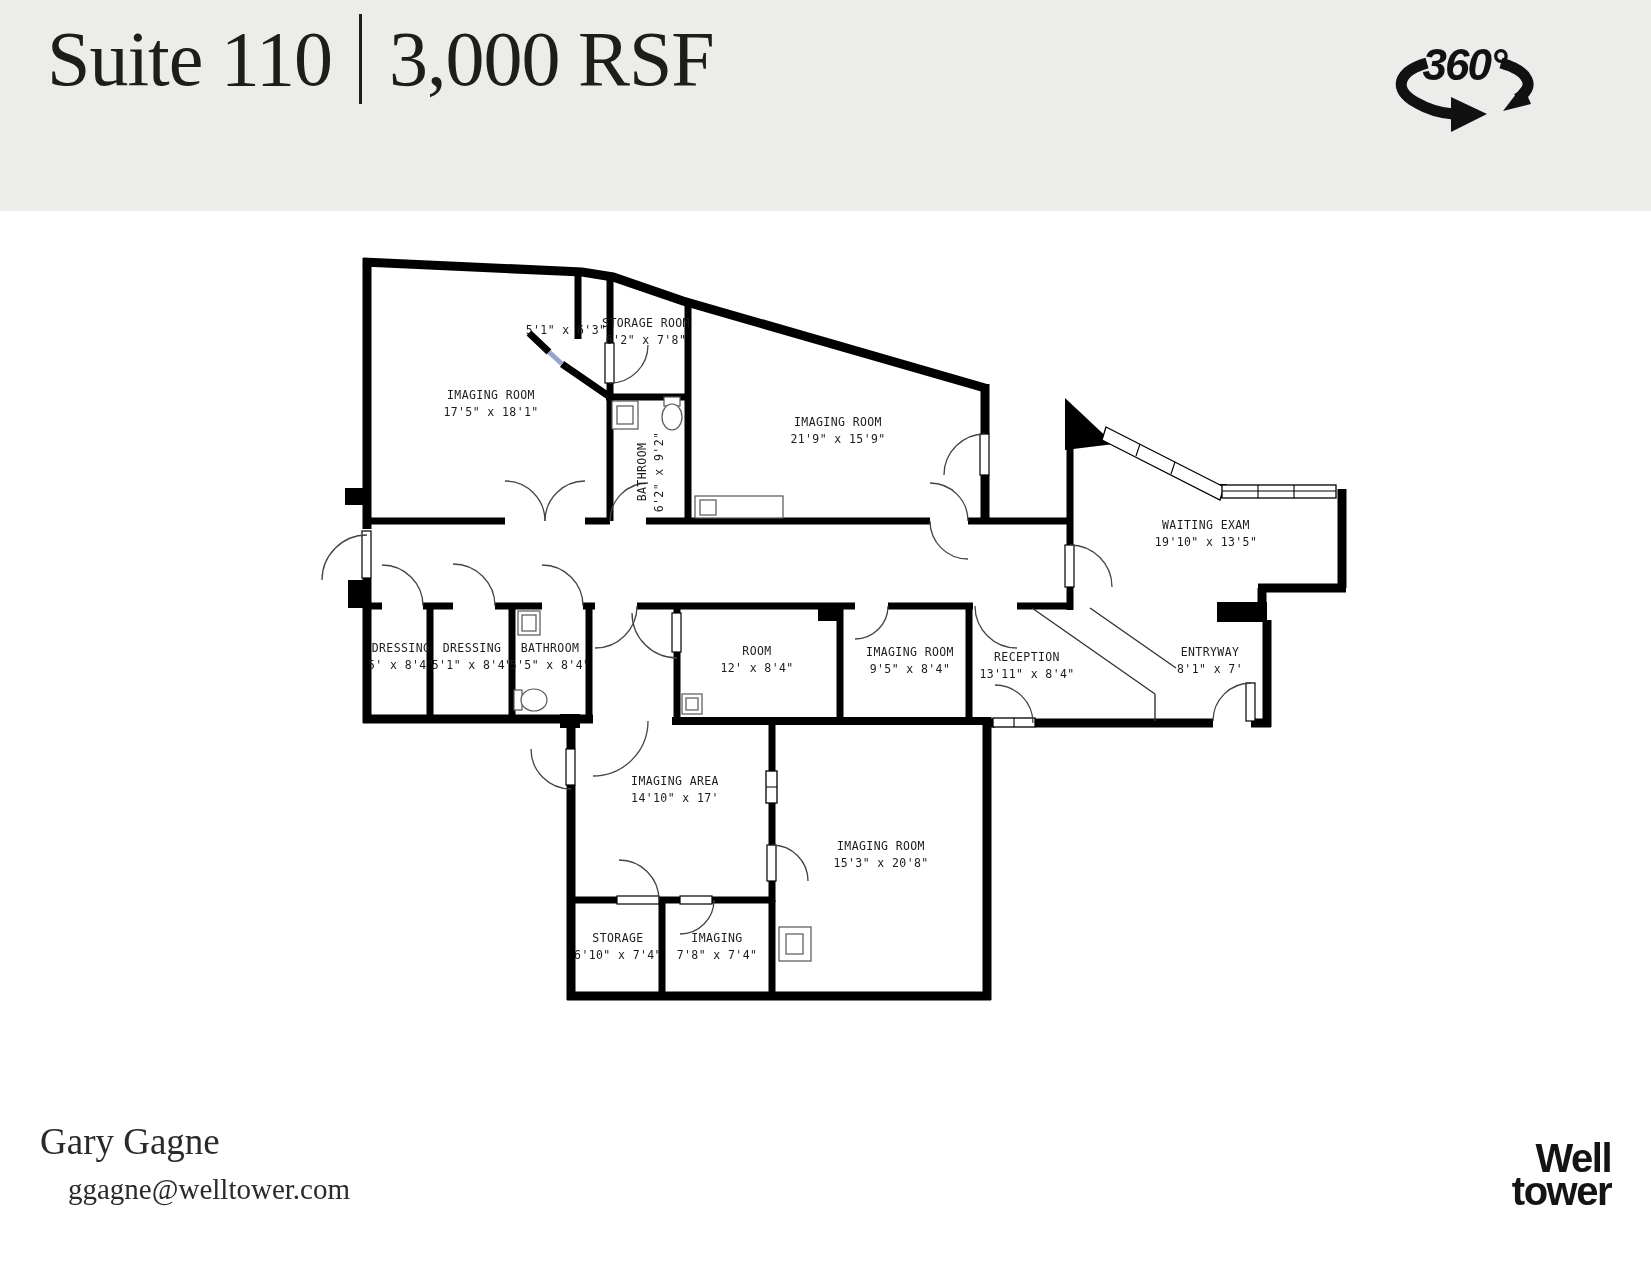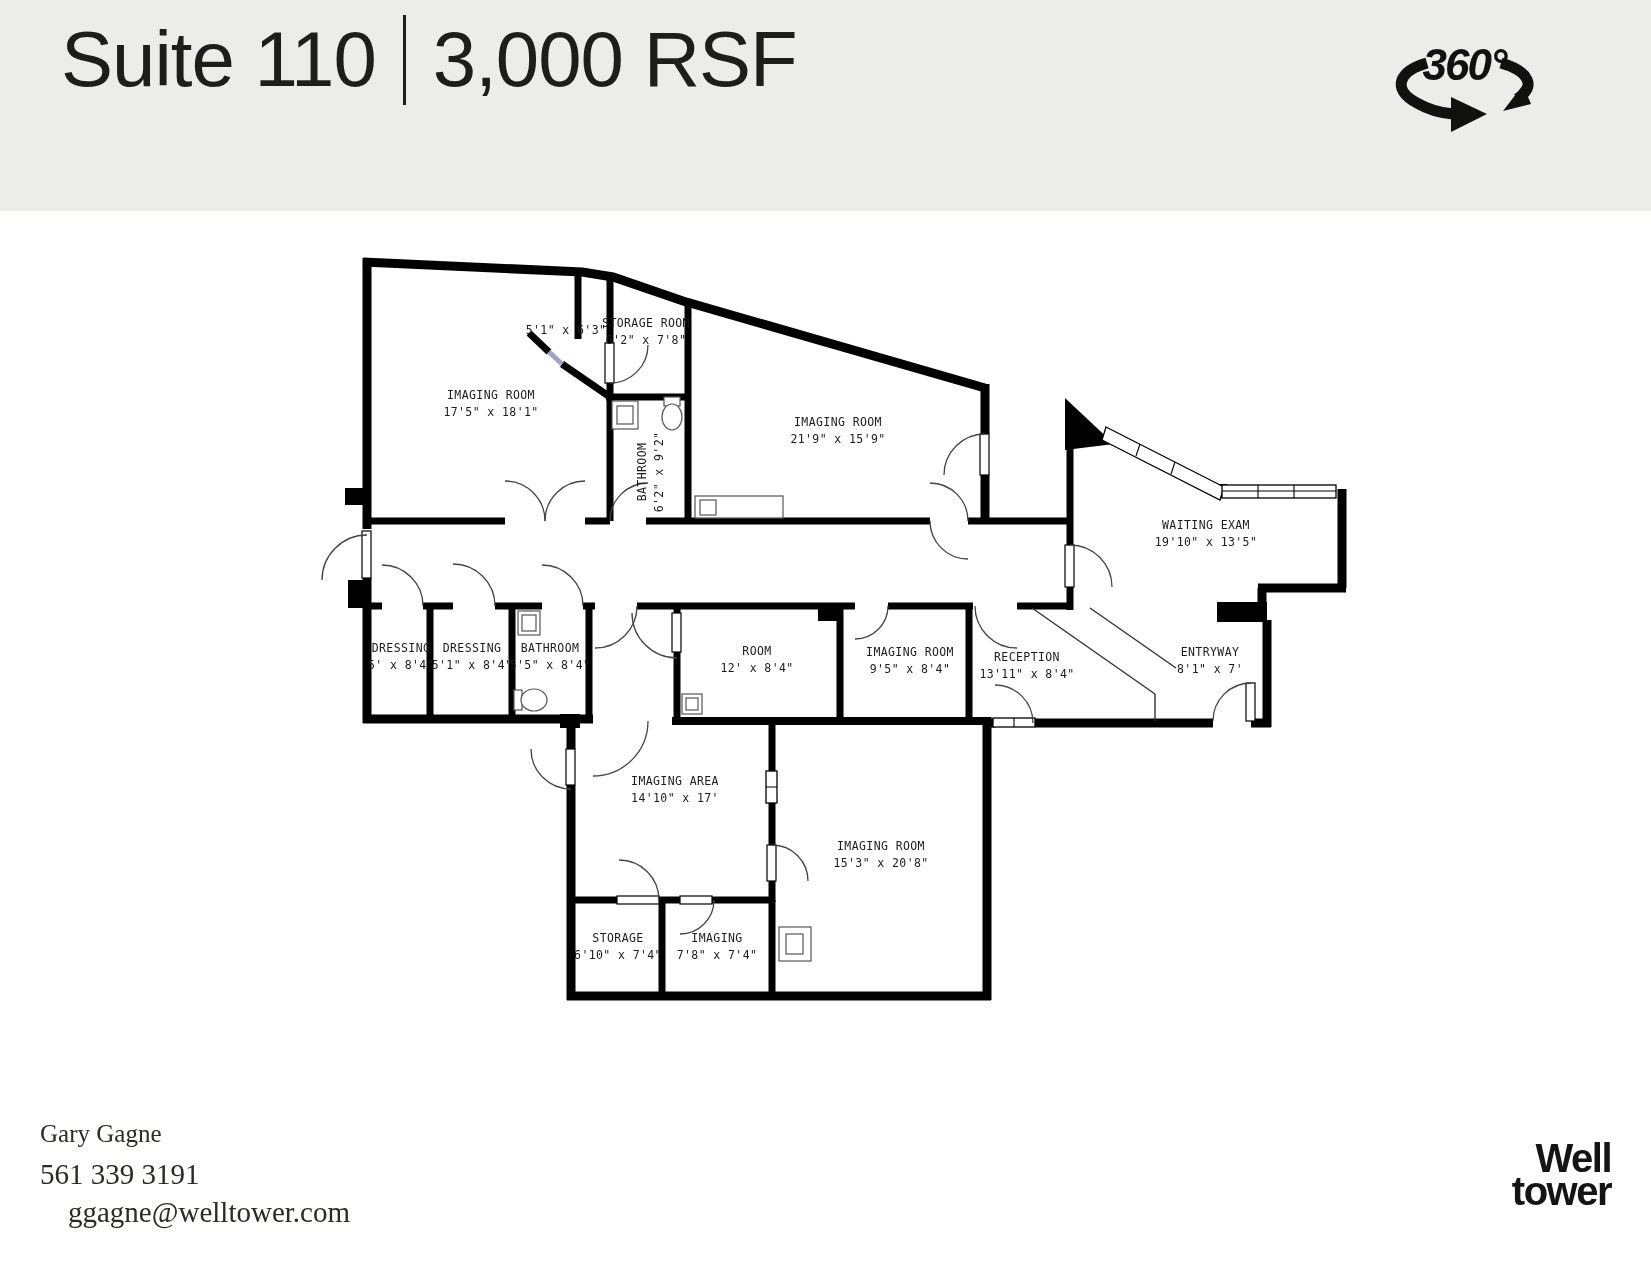--- a/index.html
+++ b/index.html
@@ -1,31 +1,31 @@
 <!DOCTYPE html>
 <html><head>
 <meta charset="utf-8">
 <style>
   html,body{margin:0;padding:0;}
   body{width:1651px;height:1275px;position:relative;background:#ffffff;overflow:hidden;
        font-family:"Liberation Sans",sans-serif;}
   .band{position:absolute;top:0;left:0;width:1651px;height:211px;background:#ECECEA;}
   .title{position:absolute;left:47px;top:14px;display:flex;align-items:center;gap:27px;
-         font-family:Liberation Sans, sans-serif;color:#1d1d1b;font-size:78px;letter-spacing:-1px;margin-left:14px;}
+         font-family:Liberation Serif, serif;color:#1d1d1b;font-size:78px;letter-spacing:-1px;}
   .title .sep{width:3px;height:90px;background:#1d1d1b;display:inline-block;}
   .badge{position:absolute;top:33px;right:112px;width:150px;height:112px;cursor:pointer;font-style:italic;}
   .badge svg{width:100%;height:100%;}
   .planwrap{position:absolute;inset:0;}
   .plansvg{position:absolute;left:0;top:0;width:1651px;height:1275px;}
   .rlabel{position:absolute;transform:translate(-50%,-50%);text-align:center;white-space:nowrap;
           font-family:"DejaVu Sans Mono",monospace;font-size:11.5px;letter-spacing:.4px;
           color:#1c1c1c;line-height:1.5;}
   .rlabel.vert{transform:translate(-50%,-50%) rotate(-90deg);}
   .contact{position:absolute;left:40px;top:1120px;font-family:"Liberation Serif",serif;color:#2a2a27;}
-  .contact .name{font-size:25px;margin-bottom:8px;}
+  .contact .name{font-size:37px;margin-bottom:8px;}
   .contact .line{font-size:29px;line-height:1.3;}
   .contact .email{cursor:pointer;margin-left:28px;}
   .logo{position:absolute;right:40px;top:1142px;text-align:right;
         font-family:"Liberation Sans",sans-serif;font-weight:700;font-size:40px;
         line-height:.82;letter-spacing:-1.5px;color:#141414;}
 </style>
 </head>
 <body>
 
 <div>
@@ -219,21 +219,20 @@
       <div>6'10" x 7'4"</div>
     </div>
     <div class="rlabel" style="left:717px;top:947px">
       <div>IMAGING</div>
       <div>7'8" x 7'4"</div>
     </div>
   </div>
 
   <div class="contact">
     <div class="name">Gary Gagne</div>
-    <div class="line">561 339 3191</div>
     <div class="line email">ggagne@welltower.com</div>
   </div>
 
   <div class="logo">
     <div>Well</div>
     <div>tower</div>
   </div>
 
 </div>
 

